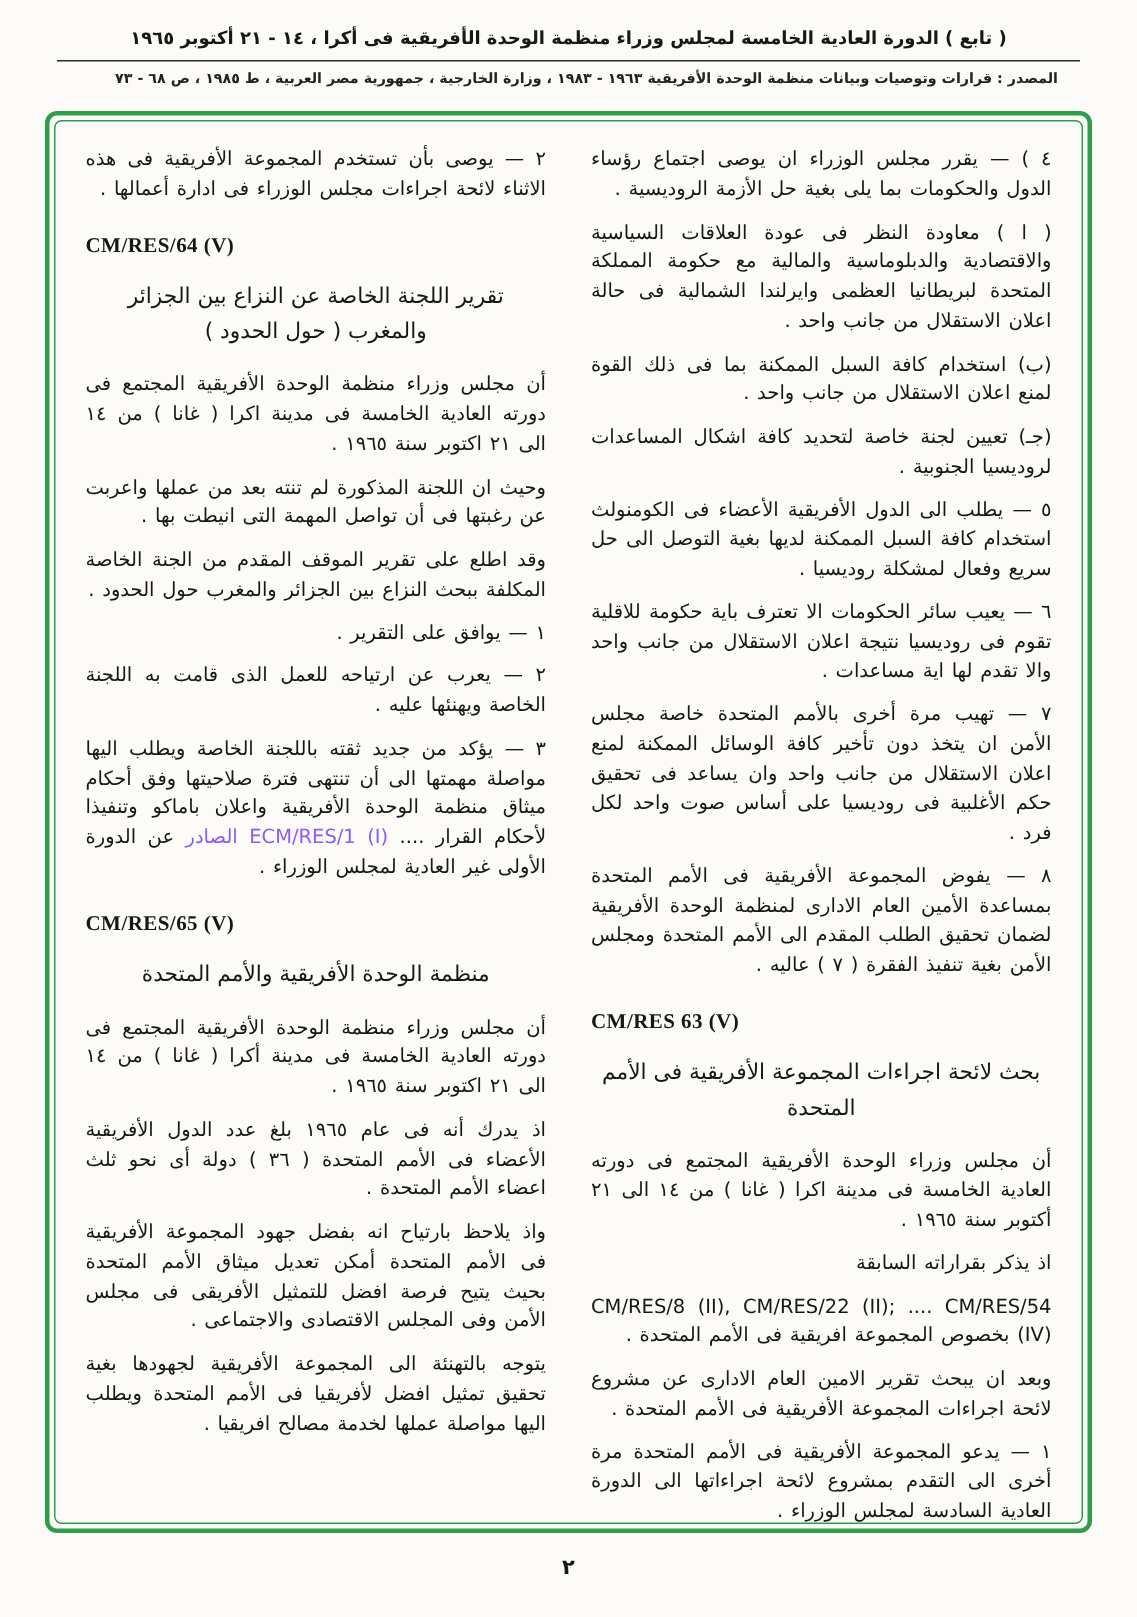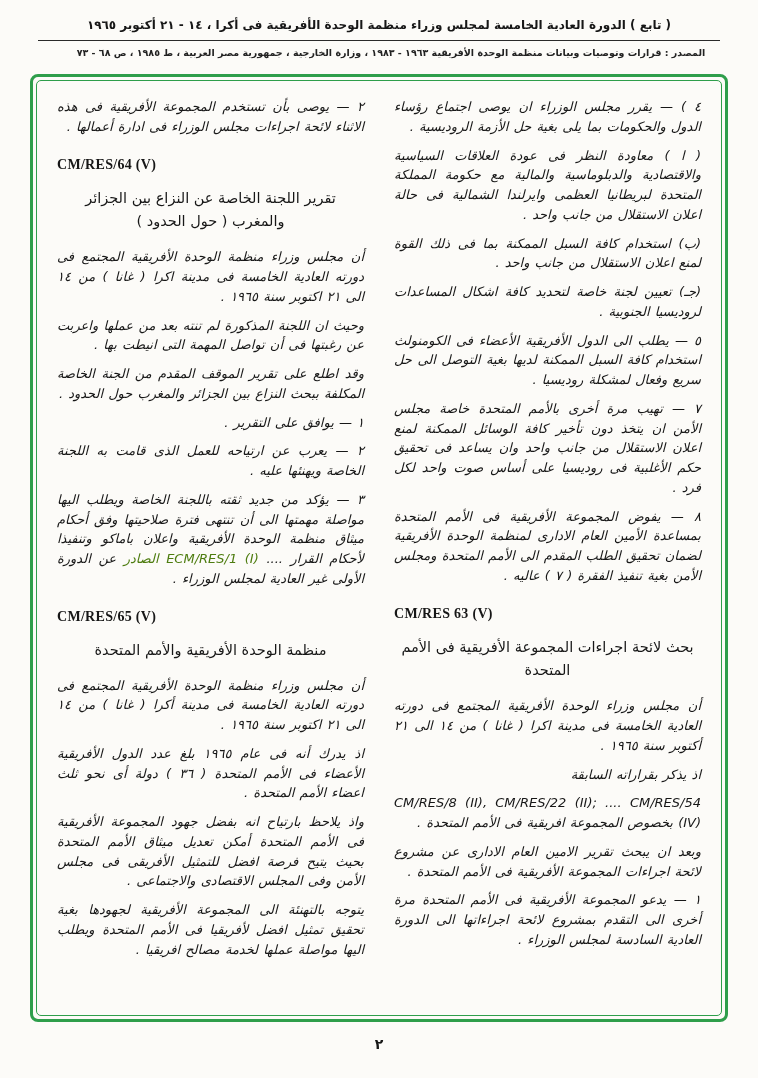--- a/index.html
+++ b/index.html
@@ -42,39 +42,38 @@
   .columns {
     display: flex; gap: 30px; height: 100%; direction: rtl;
   }
   .col { flex: 1; min-width: 0; }
   .para {
     font-size: 13px;
     line-height: 1.52;
     text-align: justify;
     margin-bottom: 9px;
     word-spacing: 1px;
-    font-style: italic;
   }
   .res-heading {
     direction: ltr;
     text-align: left;
     font-family: "Liberation Serif", serif;
     font-weight: bold;
     font-size: 14px;
     margin: 20px 0 14px;
     letter-spacing: 0.3px;
   }
   .res-title {
     text-align: center;
     font-weight: normal;
     font-size: 14.5px;
     line-height: 1.65;
     margin: 0 6px 13px;
   }
-  .ref-red { color: #4d7c0f; }
+  .ref-red { color: #8b5cf6; }
   .page-footer { text-align: center; margin-top: 12px; }
   .page-number { font-size: 14px; font-weight: bold; }
 </style>
 </head>
 <body>
 
 <div class="page">
 
   <header class="page-header">
     <div class="header-title">( تابع ) الدورة العادية الخامسة لمجلس وزراء منظمة الوحدة الأفريقية فى أكرا ، ١٤ - ٢١ أكتوبر ١٩٦٥</div>
@@ -85,20 +84,21 @@
   <div class="frame-outer">
     <div class="frame-inner">
       <div class="columns">
 
         <section class="col">
           <p class="para">٤ ) — يقرر مجلس الوزراء ان يوصى اجتماع رؤساء الدول والحكومات بما يلى بغية حل الأزمة الروديسية .</p>
           <p class="para">( ا ) معاودة النظر فى عودة العلاقات السياسية والاقتصادية والدبلوماسية والمالية مع حكومة المملكة المتحدة لبريطانيا العظمى وايرلندا الشمالية فى حالة اعلان الاستقلال من جانب واحد .</p>
           <p class="para">(ب) استخدام كافة السبل الممكنة بما فى ذلك القوة لمنع اعلان الاستقلال من جانب واحد .</p>
           <p class="para">(جـ) تعيين لجنة خاصة لتحديد كافة اشكال المساعدات لروديسيا الجنوبية .</p>
           <p class="para">٥ — يطلب الى الدول الأفريقية الأعضاء فى الكومنولث استخدام كافة السبل الممكنة لديها بغية التوصل الى حل سريع وفعال لمشكلة روديسيا .</p>
+          <p class="para">٦ — يعيب سائر الحكومات الا تعترف باية حكومة للاقلية تقوم فى روديسيا نتيجة اعلان الاستقلال من جانب واحد والا تقدم لها اية مساعدات .</p>
           <p class="para">٧ — تهيب مرة أخرى بالأمم المتحدة خاصة مجلس الأمن ان يتخذ دون تأخير كافة الوسائل الممكنة لمنع اعلان الاستقلال من جانب واحد وان يساعد فى تحقيق حكم الأغلبية فى روديسيا على أساس صوت واحد لكل فرد .</p>
           <p class="para">٨ — يفوض المجموعة الأفريقية فى الأمم المتحدة بمساعدة الأمين العام الادارى لمنظمة الوحدة الأفريقية لضمان تحقيق الطلب المقدم الى الأمم المتحدة ومجلس الأمن بغية تنفيذ الفقرة ( ٧ ) عاليه .</p>
           <h2 class="res-heading">CM/RES 63 (V)</h2>
           <h3 class="res-title">بحث لائحة اجراءات المجموعة الأفريقية فى الأمم المتحدة</h3>
           <p class="para">أن مجلس وزراء الوحدة الأفريقية المجتمع فى دورته العادية الخامسة فى مدينة اكرا ( غانا ) من ١٤ الى ٢١ أكتوبر سنة ١٩٦٥ .</p>
           <p class="para">اذ يذكر بقراراته السابقة</p>
           <p class="para">CM/RES/8 (II), CM/RES/22 (II); .... CM/RES/54 (IV) بخصوص المجموعة افريقية فى الأمم المتحدة .</p>
           <p class="para">وبعد ان يبحث تقرير الامين العام الادارى عن مشروع لائحة اجراءات المجموعة الأفريقية فى الأمم المتحدة .</p>
           <p class="para">١ — يدعو المجموعة الأفريقية فى الأمم المتحدة مرة أخرى الى التقدم بمشروع لائحة اجراءاتها الى الدورة العادية السادسة لمجلس الوزراء .</p>
         </section>

